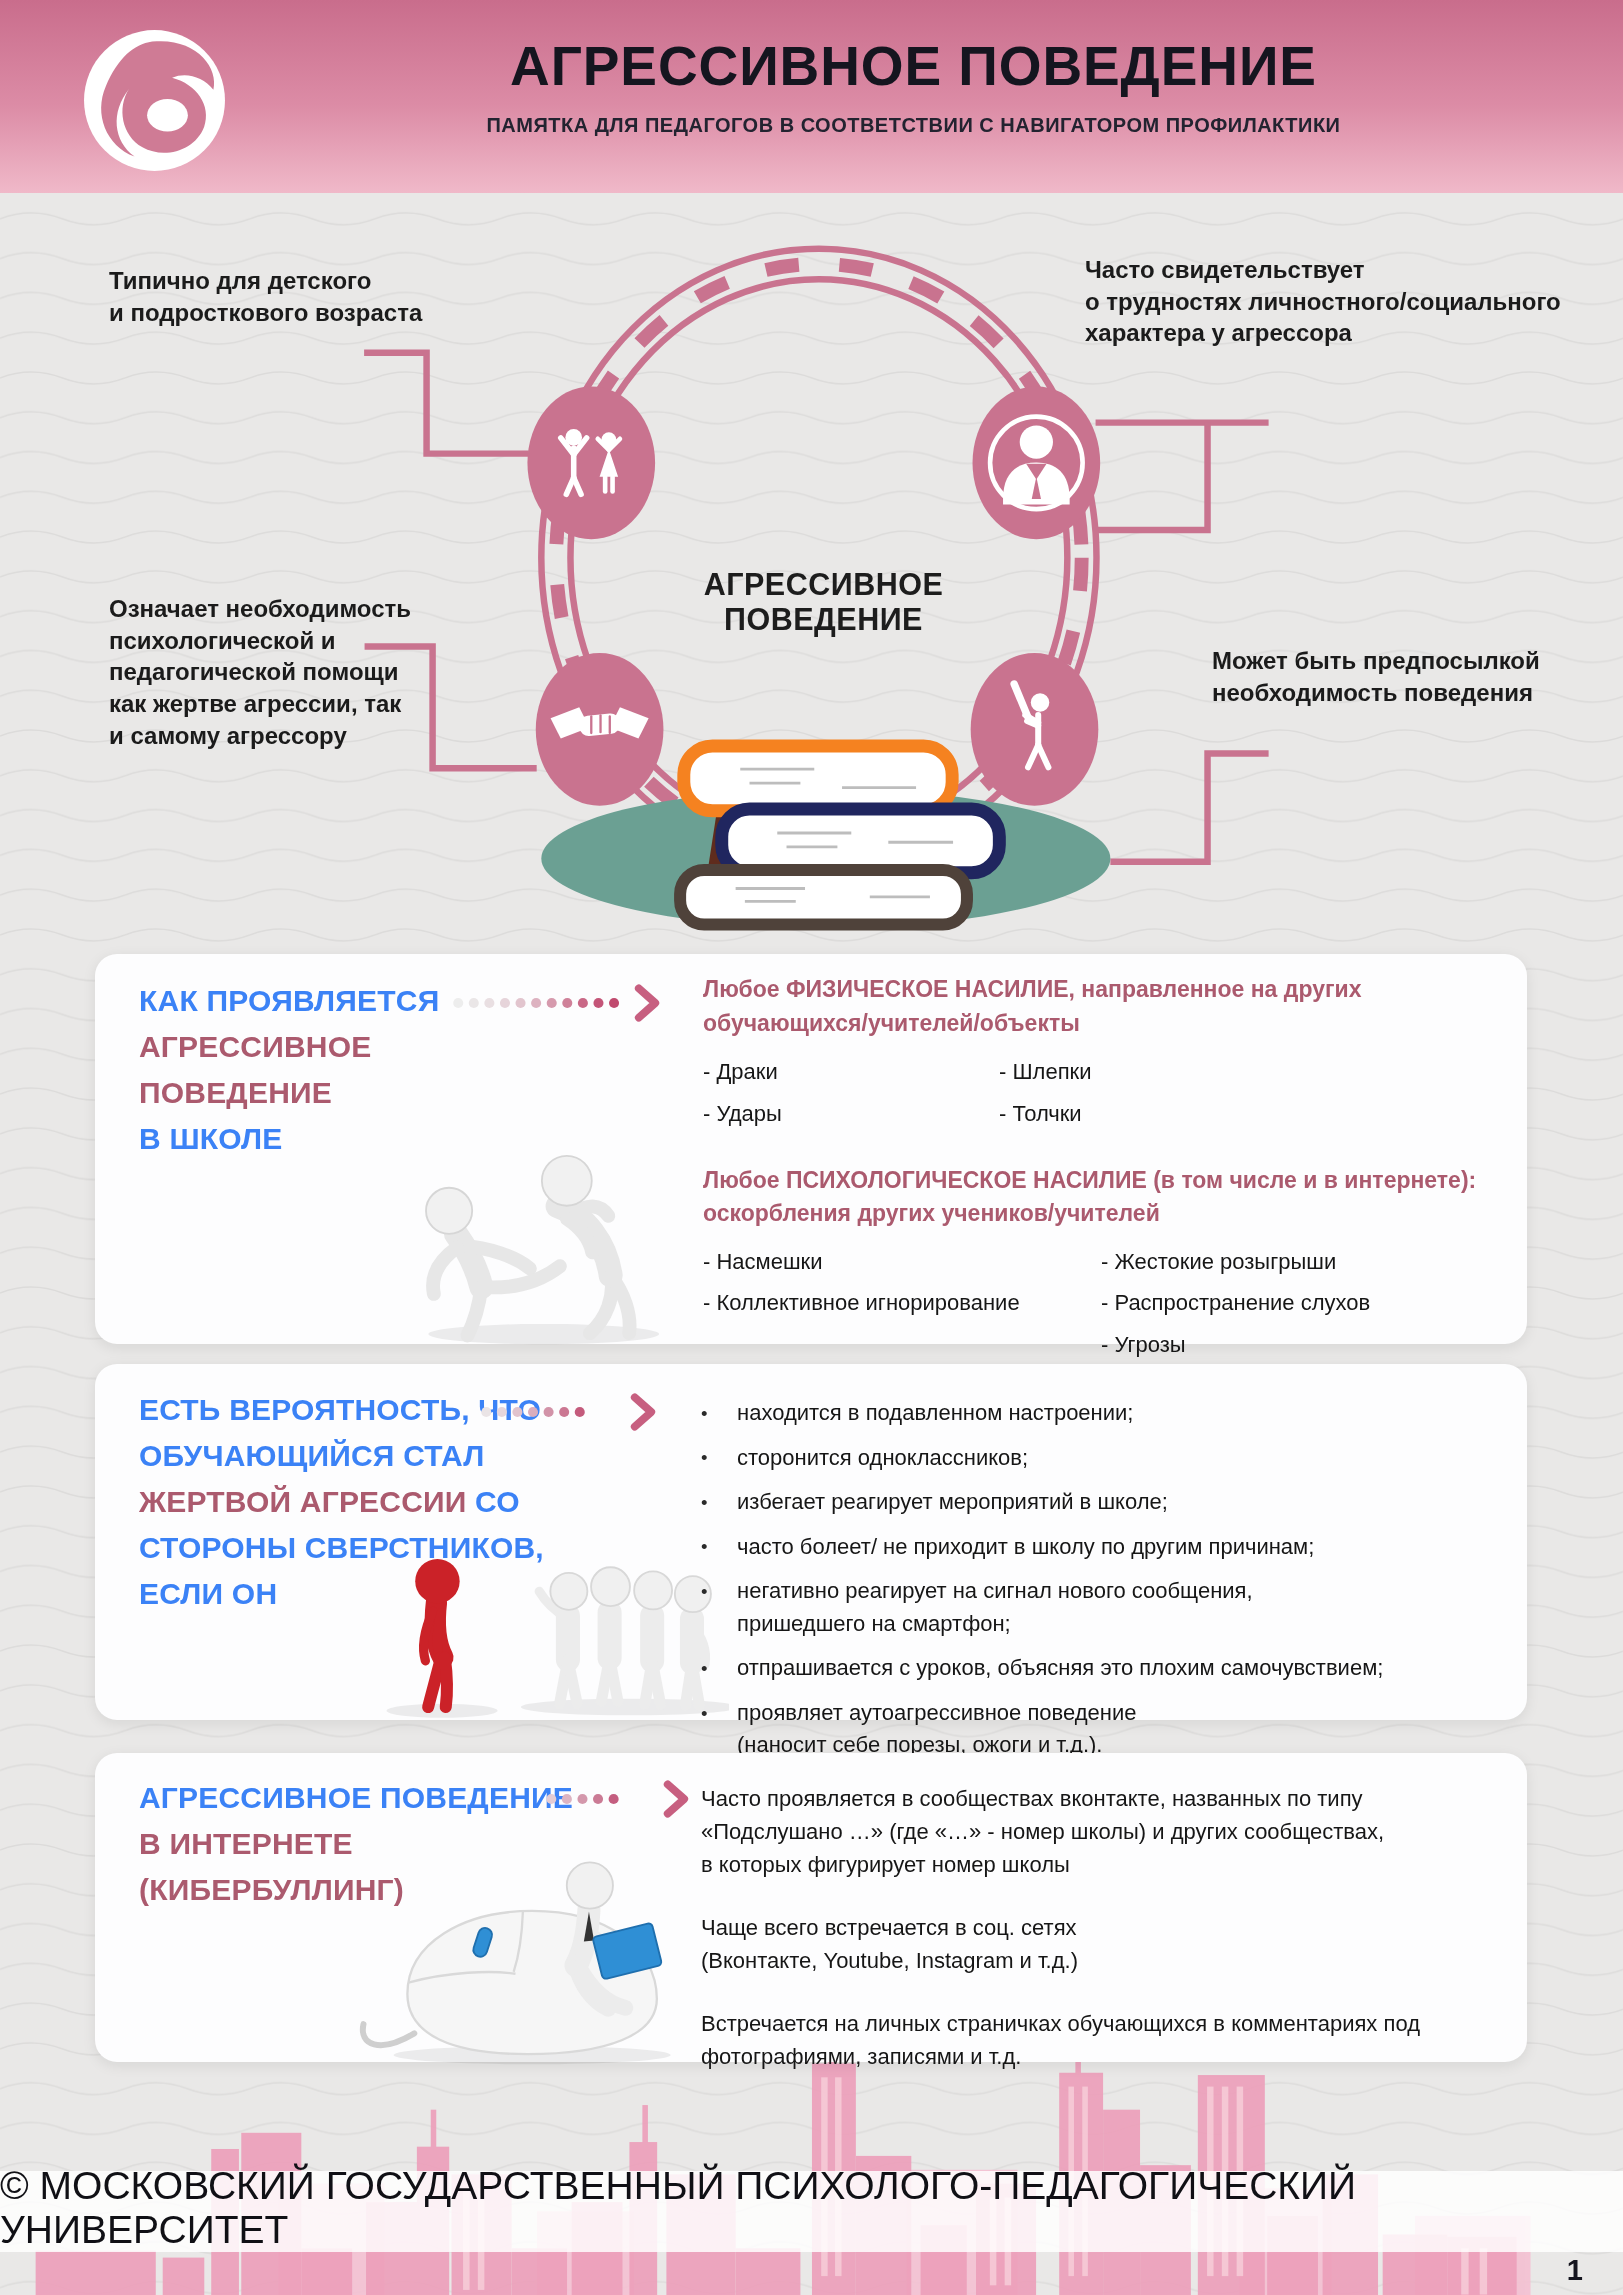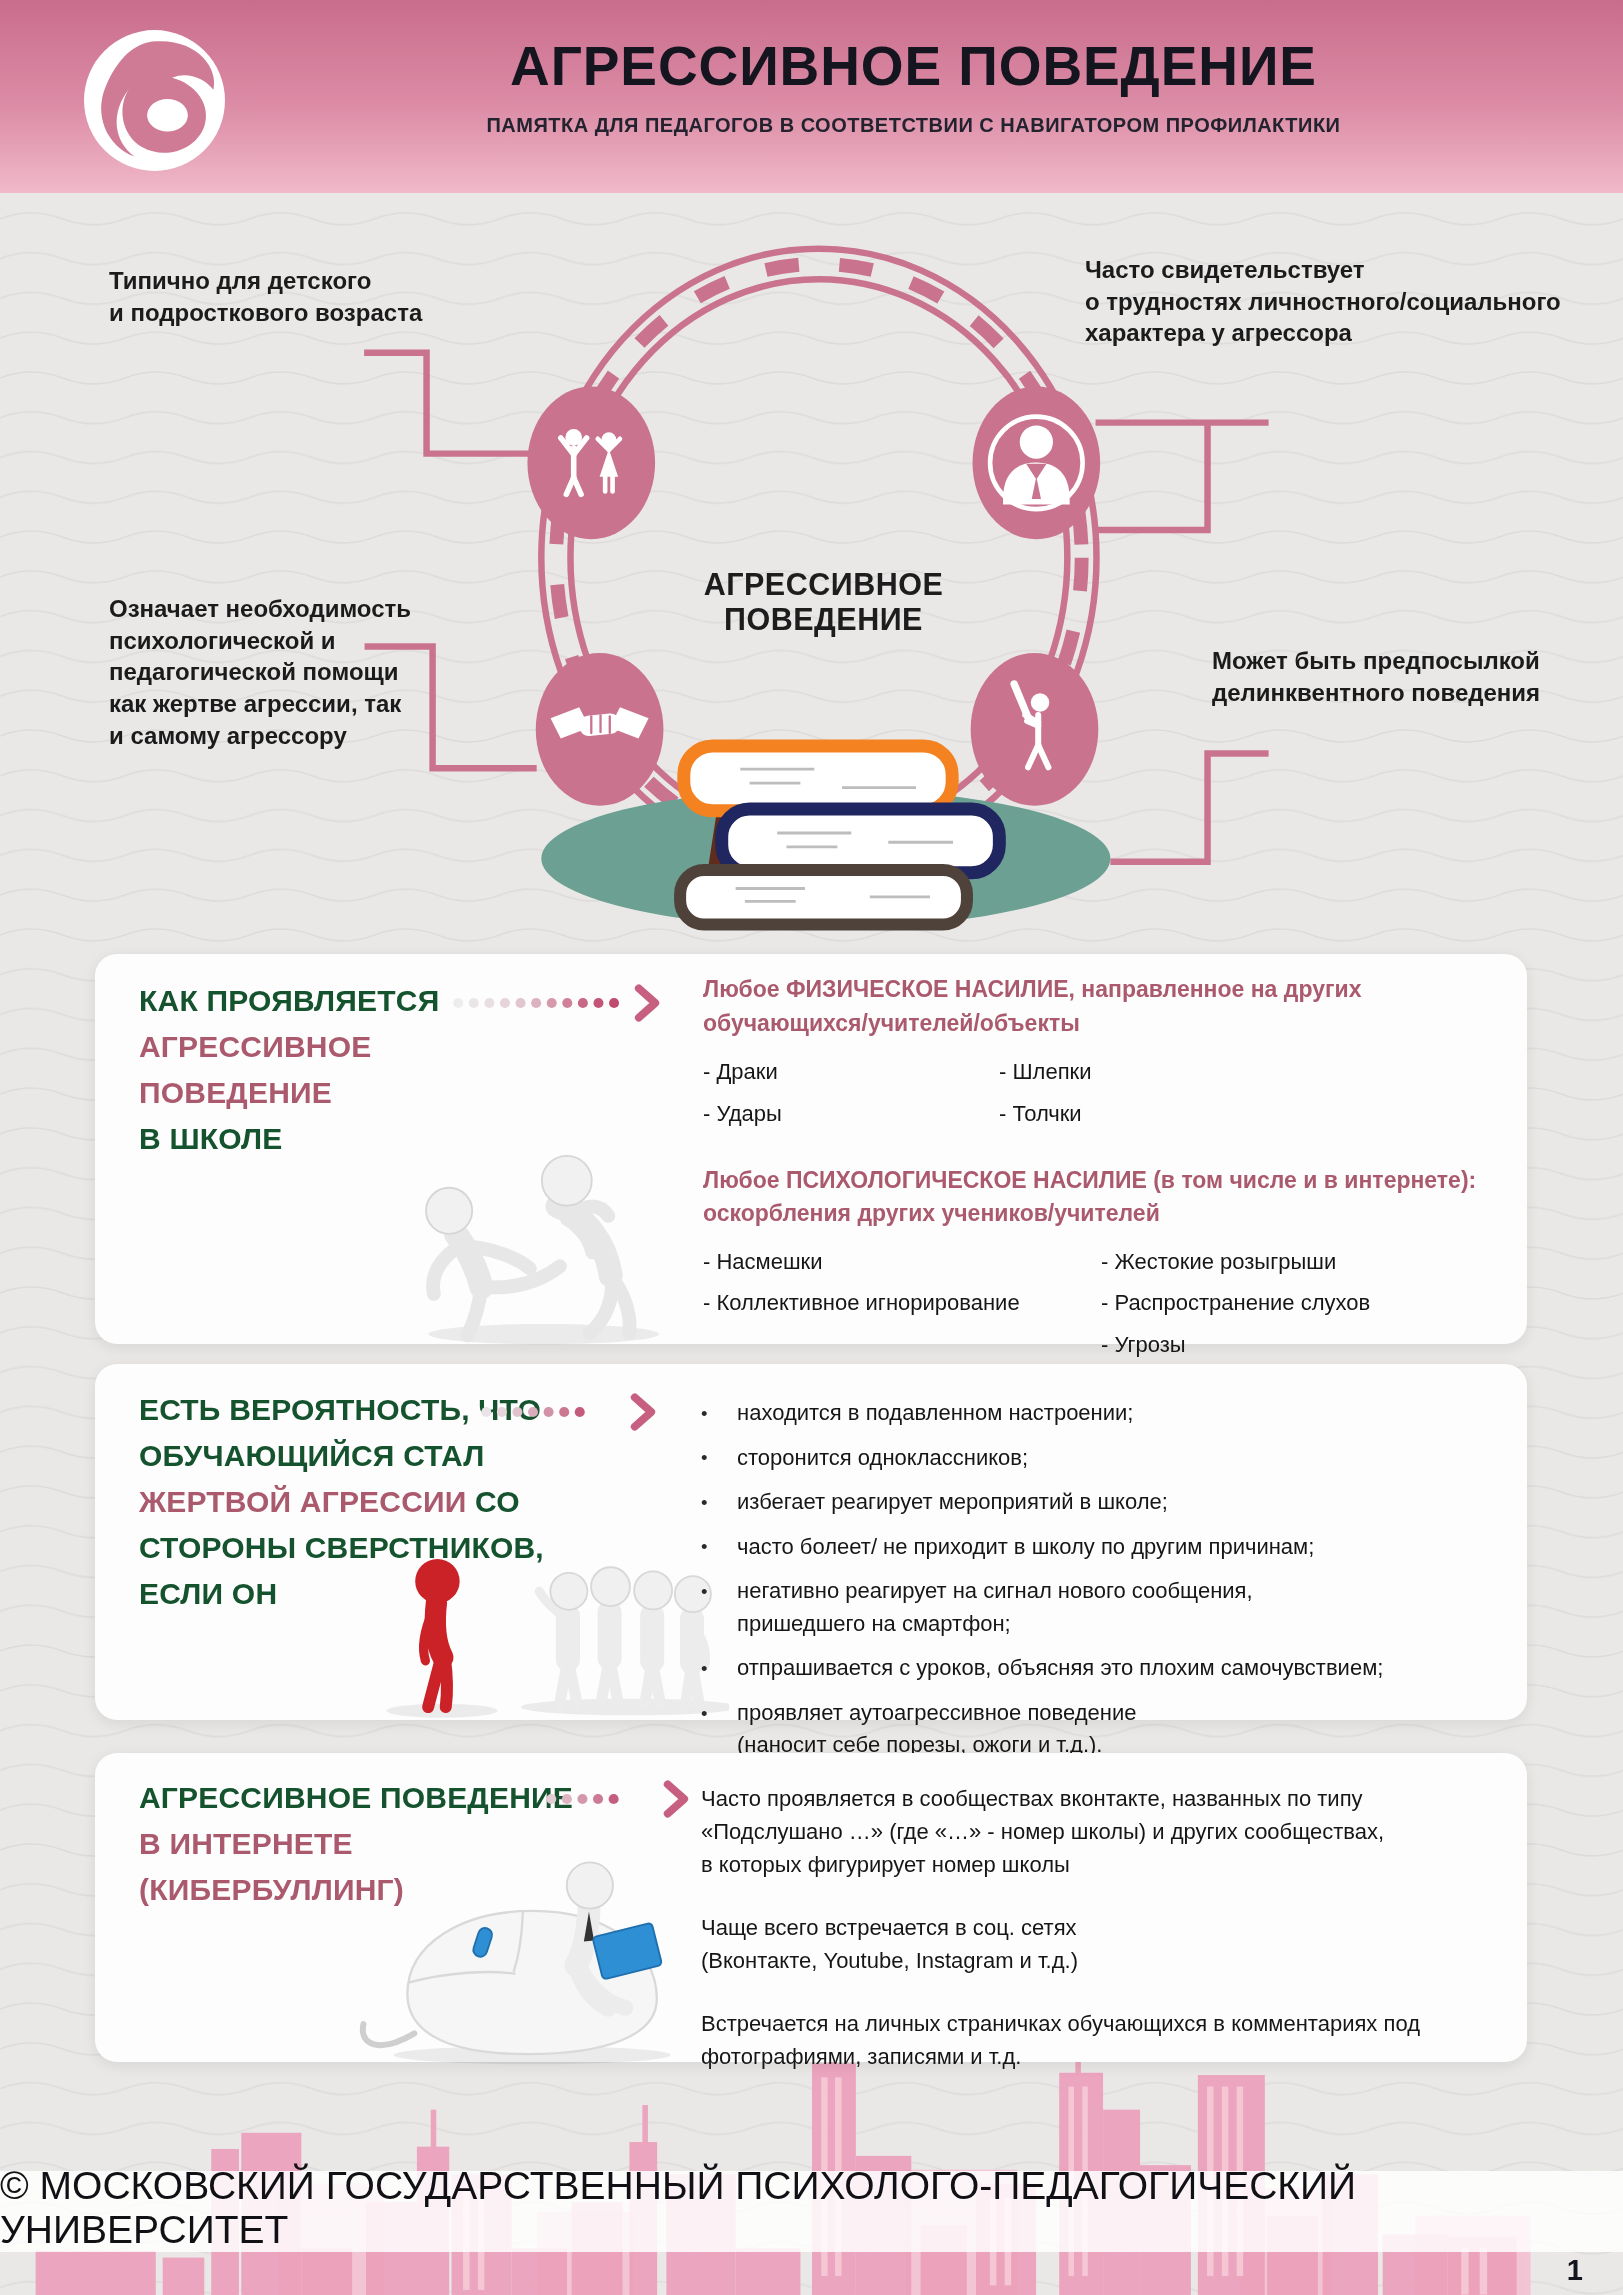--- a/index.html
+++ b/index.html
@@ -34,21 +34,21 @@
   .center-label{
     z-index:2;font-size:30.5px;font-weight:bold;color:#1d1d1d;letter-spacing:0.5px;
   }
   
   .card{
     left:95px;width:1432px;background:#fdfdfe;border-radius:22px;
     box-shadow:0 3.7px 14px rgba(0,0,0,.08);z-index:3;
   }
   .card-title{font-size:30px;font-weight:bold;line-height:46px;letter-spacing:0.2px;}
   .card-title .accent{color:#ab5a6e;}
-  .card-title .dark{color:#14532d;}
+  .card-title .dark{color:#3b82f6;}
   .pink-heading{
     font-size:23px;font-weight:bold;color:#ab5a6e;line-height:1.44;
   }
   .plain-list{font-size:22px;line-height:1.42;color:#161616;}
   .plain-list div{margin-bottom:10.2px;}
   .cols{display:flex;}
   ul.bullets{list-style:none;margin:0;padding:0;font-size:22px;line-height:1.48;color:#161616;}
   ul.bullets li{display:flex;margin-bottom:12px;}
   ul.bullets .mk{width:36px;flex:none;font-size:18.5px;padding-top:2.8px;color:#2a2a2a;}
   .paras{font-size:22px;line-height:1.5;color:#161616;}
@@ -169,21 +169,21 @@
 и подросткового возраста</div>
 <div class="abs callout preline" style="left:1085px;top:254px;width:490px">Часто свидетельствует
 о трудностях личностного/социального
 характера у агрессора</div>
 <div class="abs callout preline" style="left:109px;top:593px;width:315px">Означает необходимость
 психологической и
 педагогической помощи
 как жертве агрессии, так
 и самому агрессору</div>
 <div class="abs callout preline" style="left:1212px;top:645px;width:389px">Может быть предпосылкой
-делинквентного поведения</div>
+необходимость поведения</div>
 <div class="abs center-label" style="left:634px;top:567px;width:379px;text-align:center">АГРЕССИВНОЕ ПОВЕДЕНИЕ</div>
 
 <div class="abs header">
   <svg class="abs logo" viewBox="0 0 330 330">
     <circle cx="165" cy="165" r="152" fill="#ffffff"></circle>
     <path d="M 160 38 C 252 28 304 92 292 142 C 270 114 233 103 203 116
              C 256 130 288 176 272 222 C 252 274 185 292 139 266
              C 94 240 84 180 110 140 C 70 190 76 252 122 286
              C 60 262 34 194 60 134 C 86 74 120 44 160 38 Z" fill="#cf7b95"></path>
     <ellipse cx="193" cy="197" rx="44" ry="35" fill="#ffffff"></ellipse>

